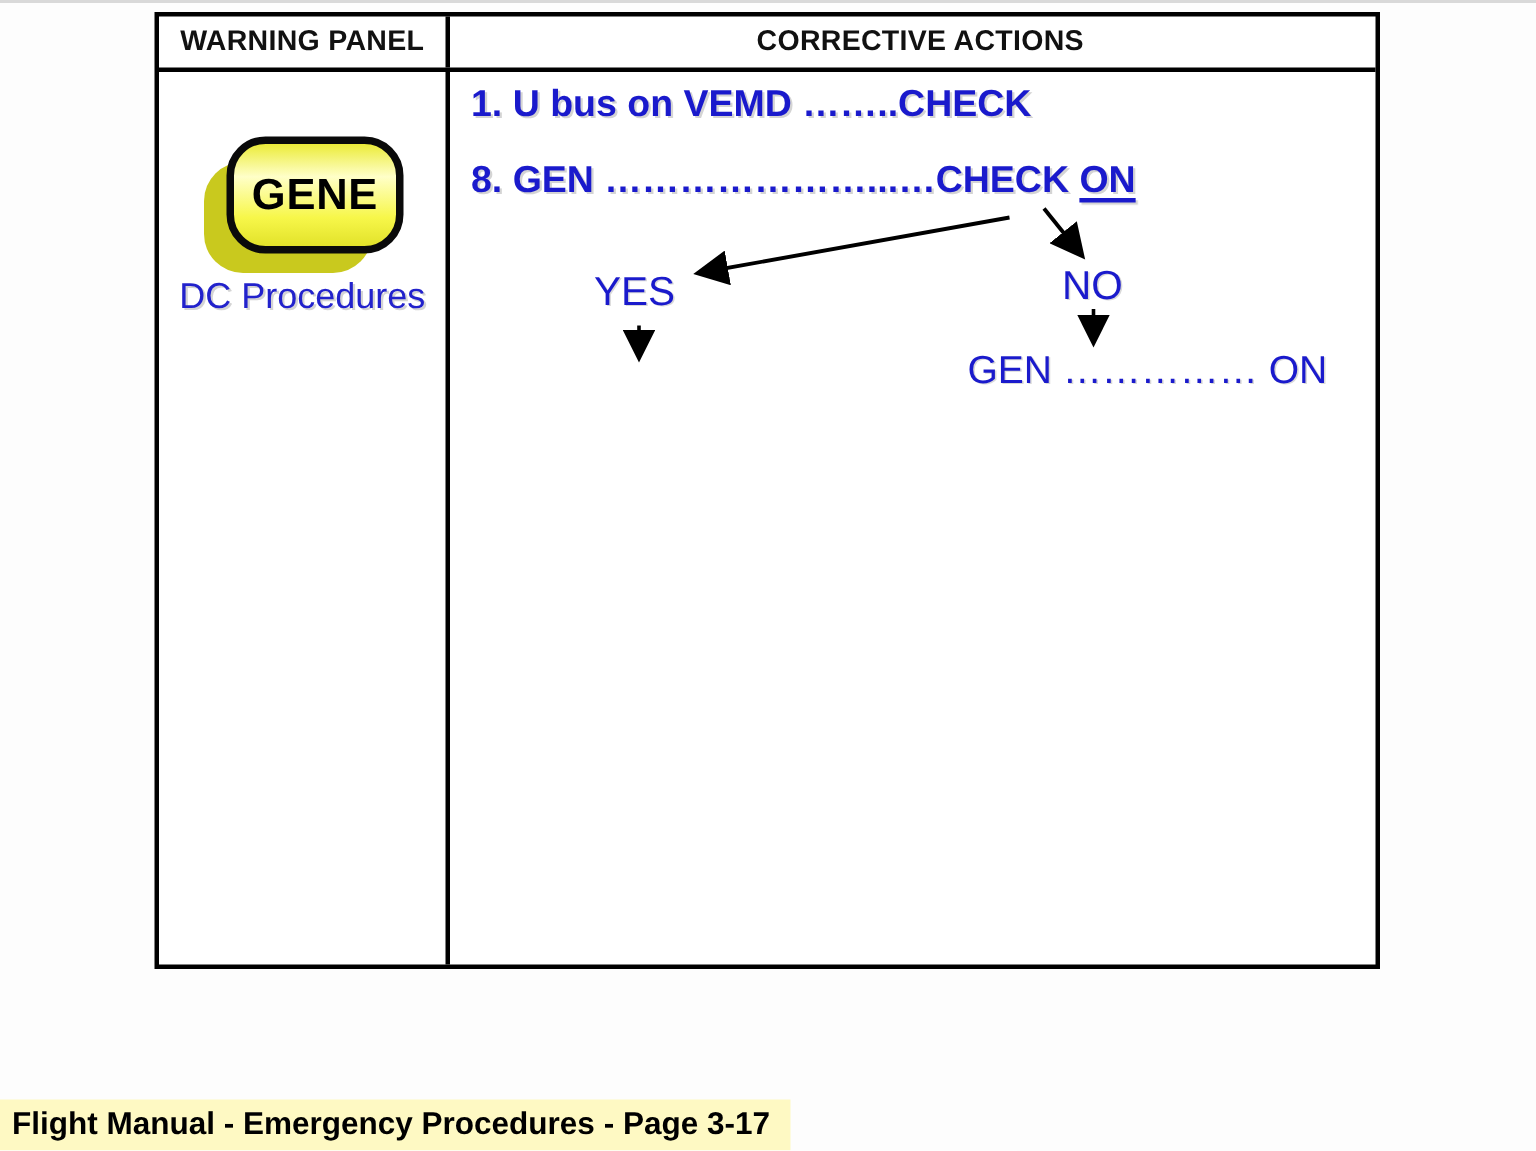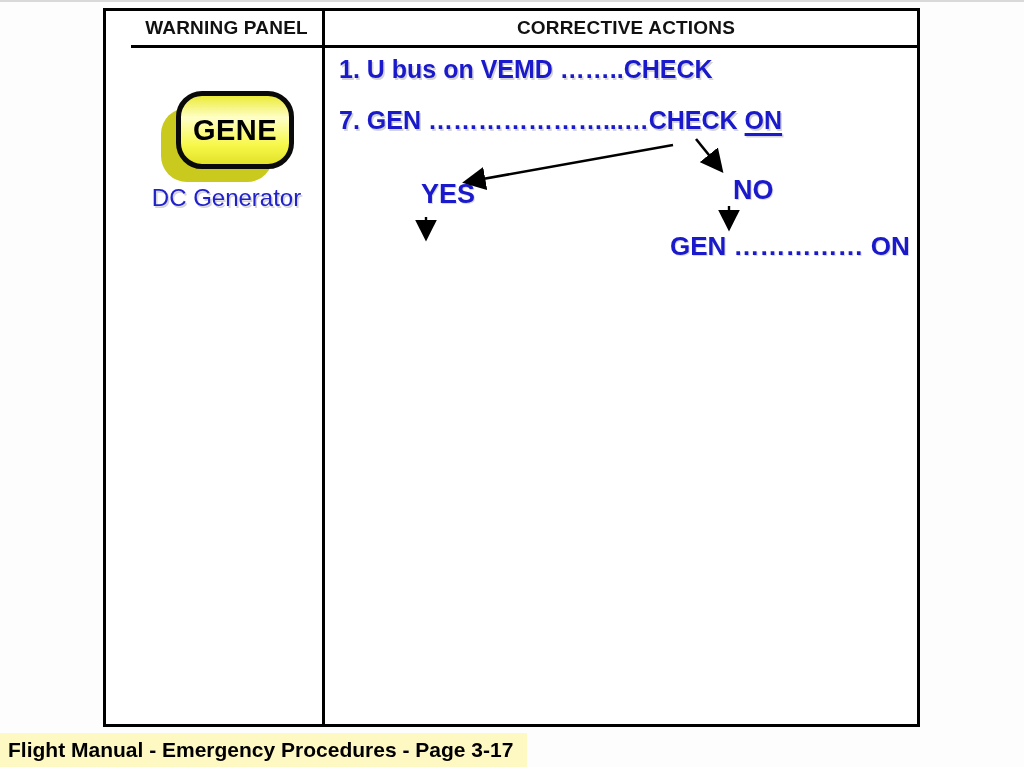--- a/index.html
+++ b/index.html
@@ -10,24 +10,23 @@
     font-family: "Liberation Sans", sans-serif;
     overflow: hidden;
   }
   .top-edge {
     position: absolute; top: 0; left: 0;
     width: 100%; height: 2px; background: #d9d9d9;
   }
   
   .panel-table {
     position: absolute; left: 103px; top: 8px;
-    width: 817px; height: 719px;
+    width: 817px; height: 638px;
     border: 3px solid #000; box-sizing: border-box;
     background: #ffffff;
-    padding-left: 25px;
   }
   .header-row { display: flex; height: 34px; border-bottom: 3px solid #000; }
   .hdr-cell {
     display: flex; align-items: center; justify-content: center;
     font-weight: bold; font-size: 19px; color: #111;
     box-sizing: border-box; letter-spacing: 0.2px;
   }
   .hdr-warning { width: 194px; border-right: 3px solid #000; }
   .hdr-actions { flex: 1; margin-left: 10px; }
   .body-row { display: flex; height: calc(100% - 37px); }
@@ -64,21 +63,21 @@
     font-weight: bold; font-size: 25px; color: #1a1acc;
     text-shadow: 1.5px 1.5px 0 rgba(160,160,160,0.45);
     white-space: nowrap;
   }
   .step1 { top: 7px; }
   .step2 { top: 58px; }
   .emph-on { text-decoration: underline; text-decoration-thickness: 3px; text-underline-offset: 4px; }
 
   .decision-label {
     position: absolute;
-    color: #1a1acc; font-size: 27px; font-weight: bold;
+    color: #1a1acc; font-size: 27px; font-weight: normal;
     text-shadow: 1px 1px 0 rgba(160,160,160,0.4);
     white-space: nowrap;
   }
   .yes-label { left: 96px;  top: 131px; }
   .no-label  { left: 408px; top: 127px; }
   .no-result { left: 345px; top: 183px; font-size: 26px; text-align: center; }
 
   
   .arrows-svg {
     position: absolute; left: 0; top: 0;
@@ -115,27 +114,27 @@
   </div>
 
   <div class="body-row">
 
     <div class="col-warning">
       <div class="lamp-wrap">
         <div class="lamp-shadow"></div>
         <div class="lamp-face">GENE</div>
       </div>
       <div class="warning-desc">
-        <div>DC Generator</div>
+        <div>DC Procedures</div>
       </div>
     </div>
 
     <div class="col-actions">
       <div class="action-step step1">1. U bus on VEMD ……..CHECK</div>
-      <div class="action-step step2"><span>7. GEN …………………...…CHECK </span><span class="emph-on">ON</span></div>
+      <div class="action-step step2"><span>8. GEN …………………...…CHECK </span><span class="emph-on">ON</span></div>
 
       <div class="decision-label yes-label">YES</div>
       <div class="decision-label no-label">NO</div>
       <div class="decision-label no-result">GEN …………… ON</div>
     </div>
   </div>
 </div>
 
 <svg class="arrows-svg" viewBox="0 0 1024 767" xmlns="http://www.w3.org/2000/svg">
   <defs>

